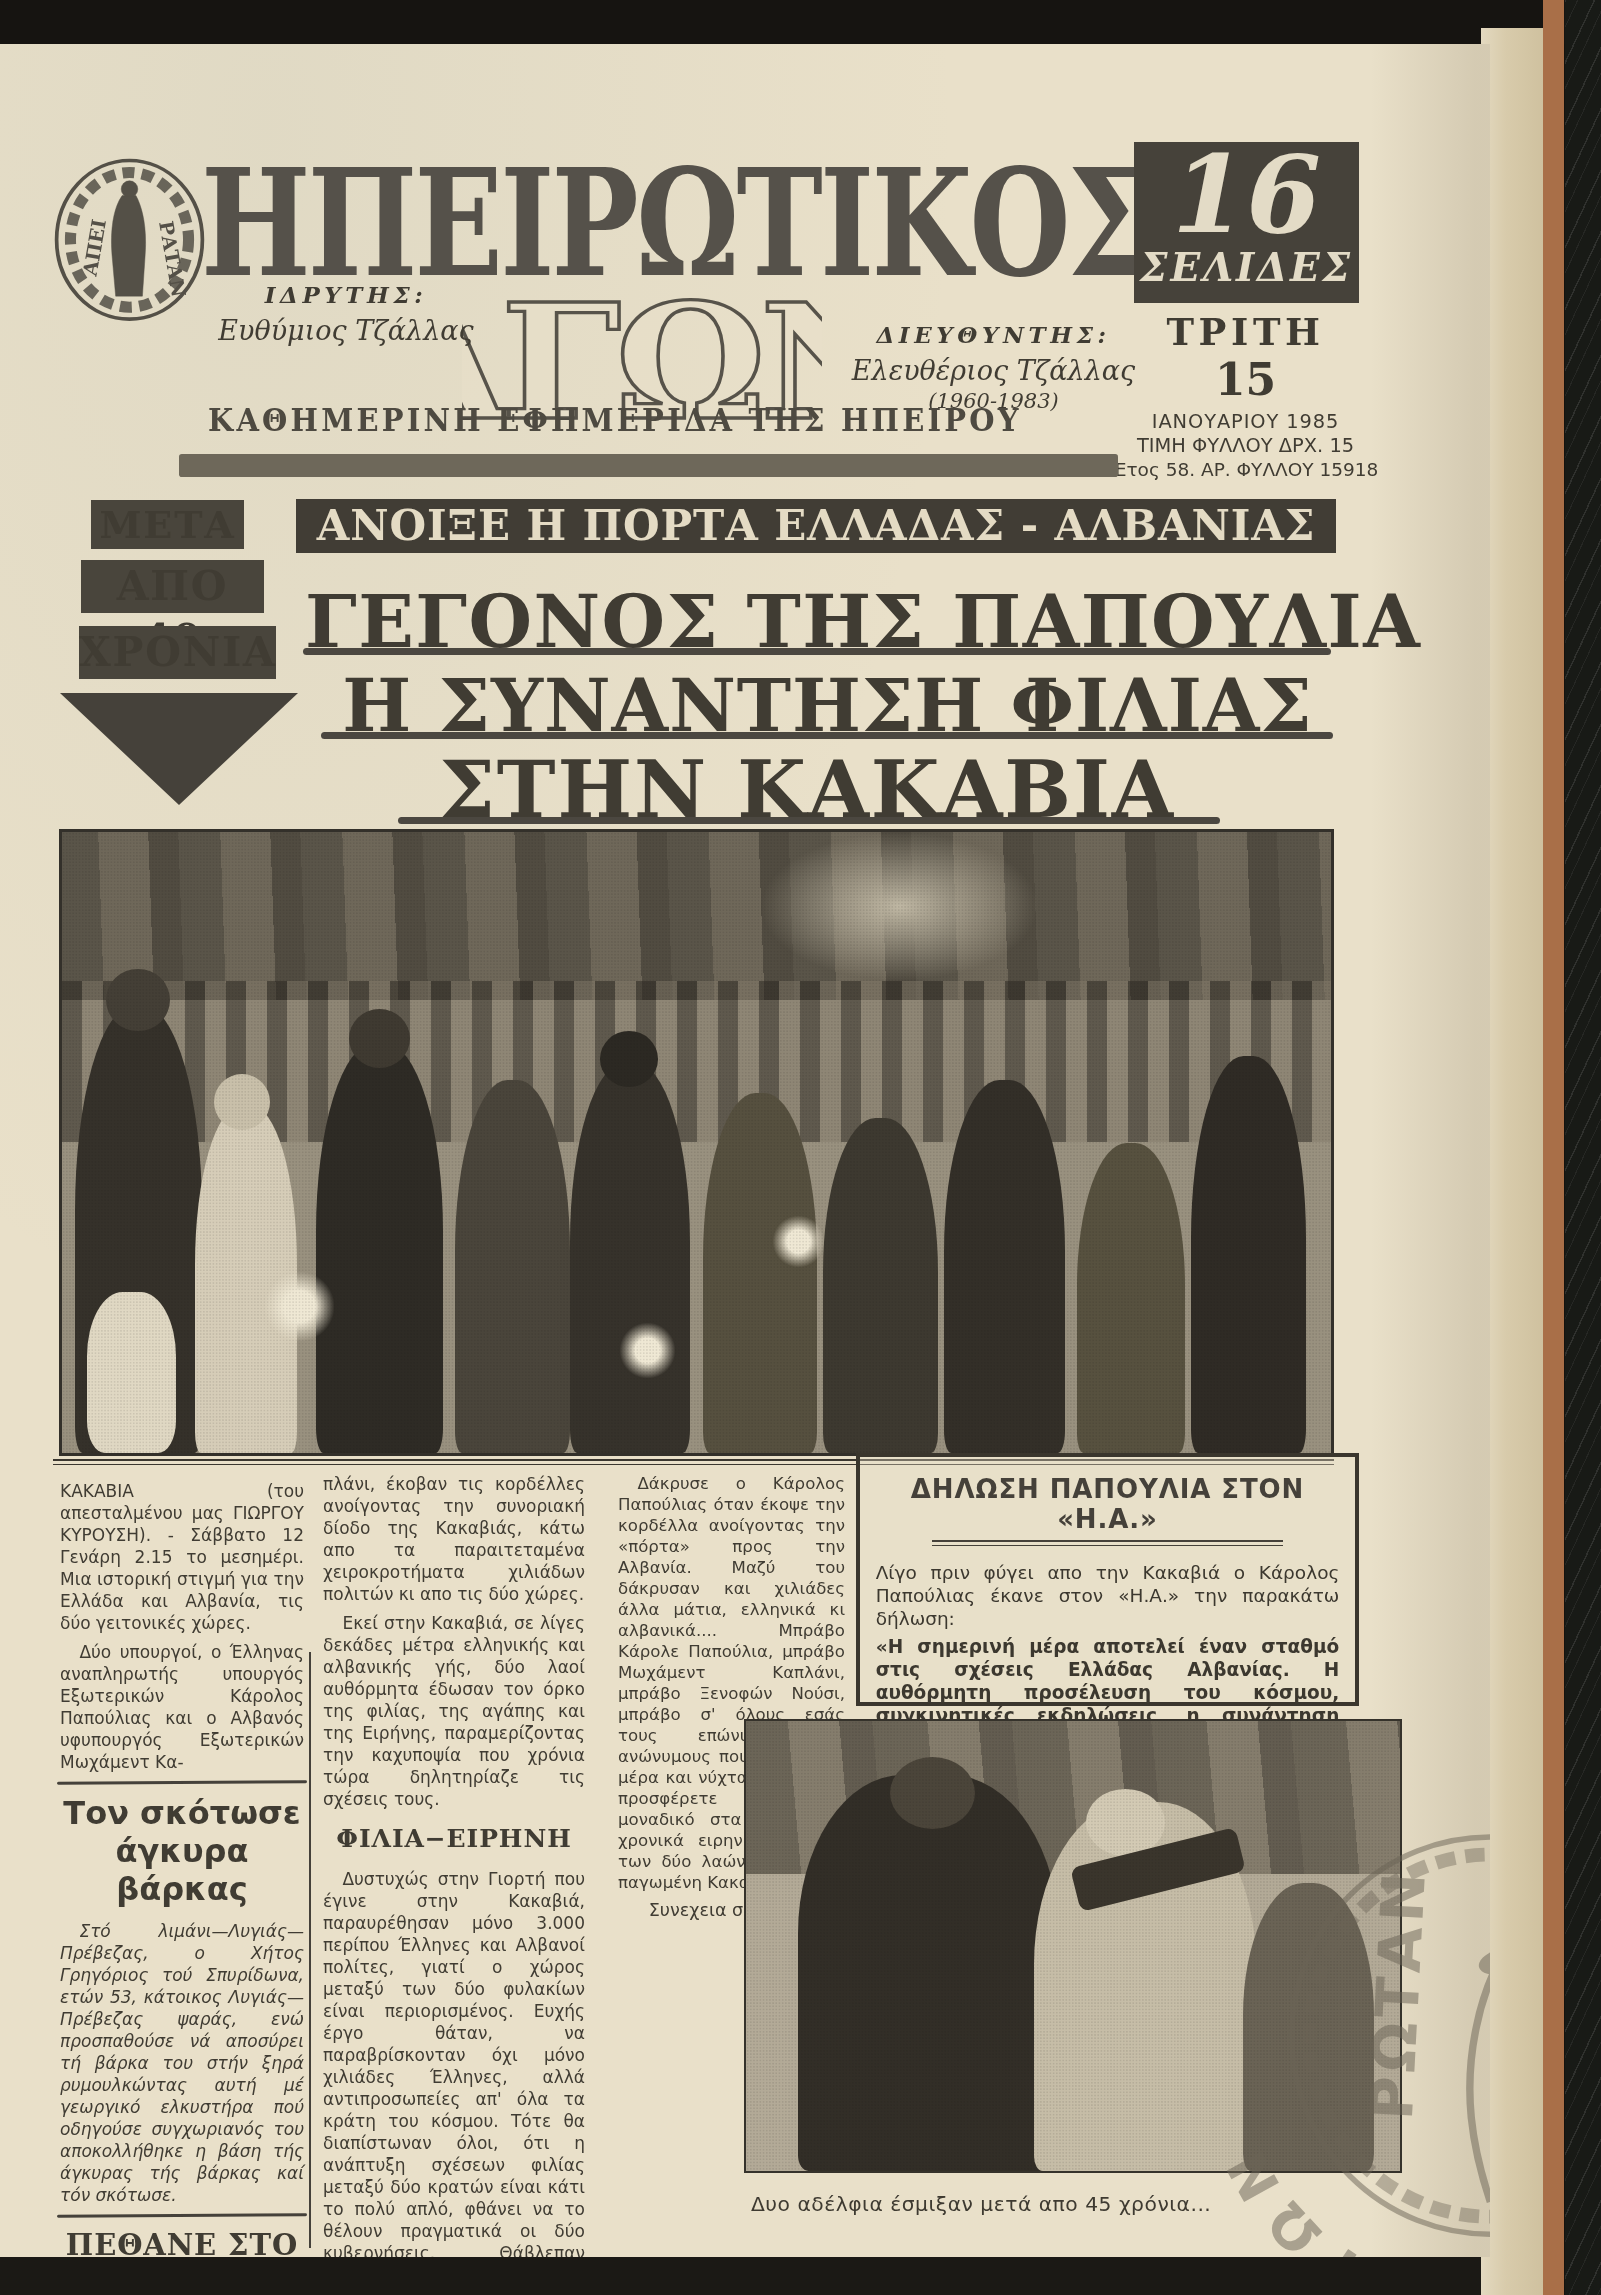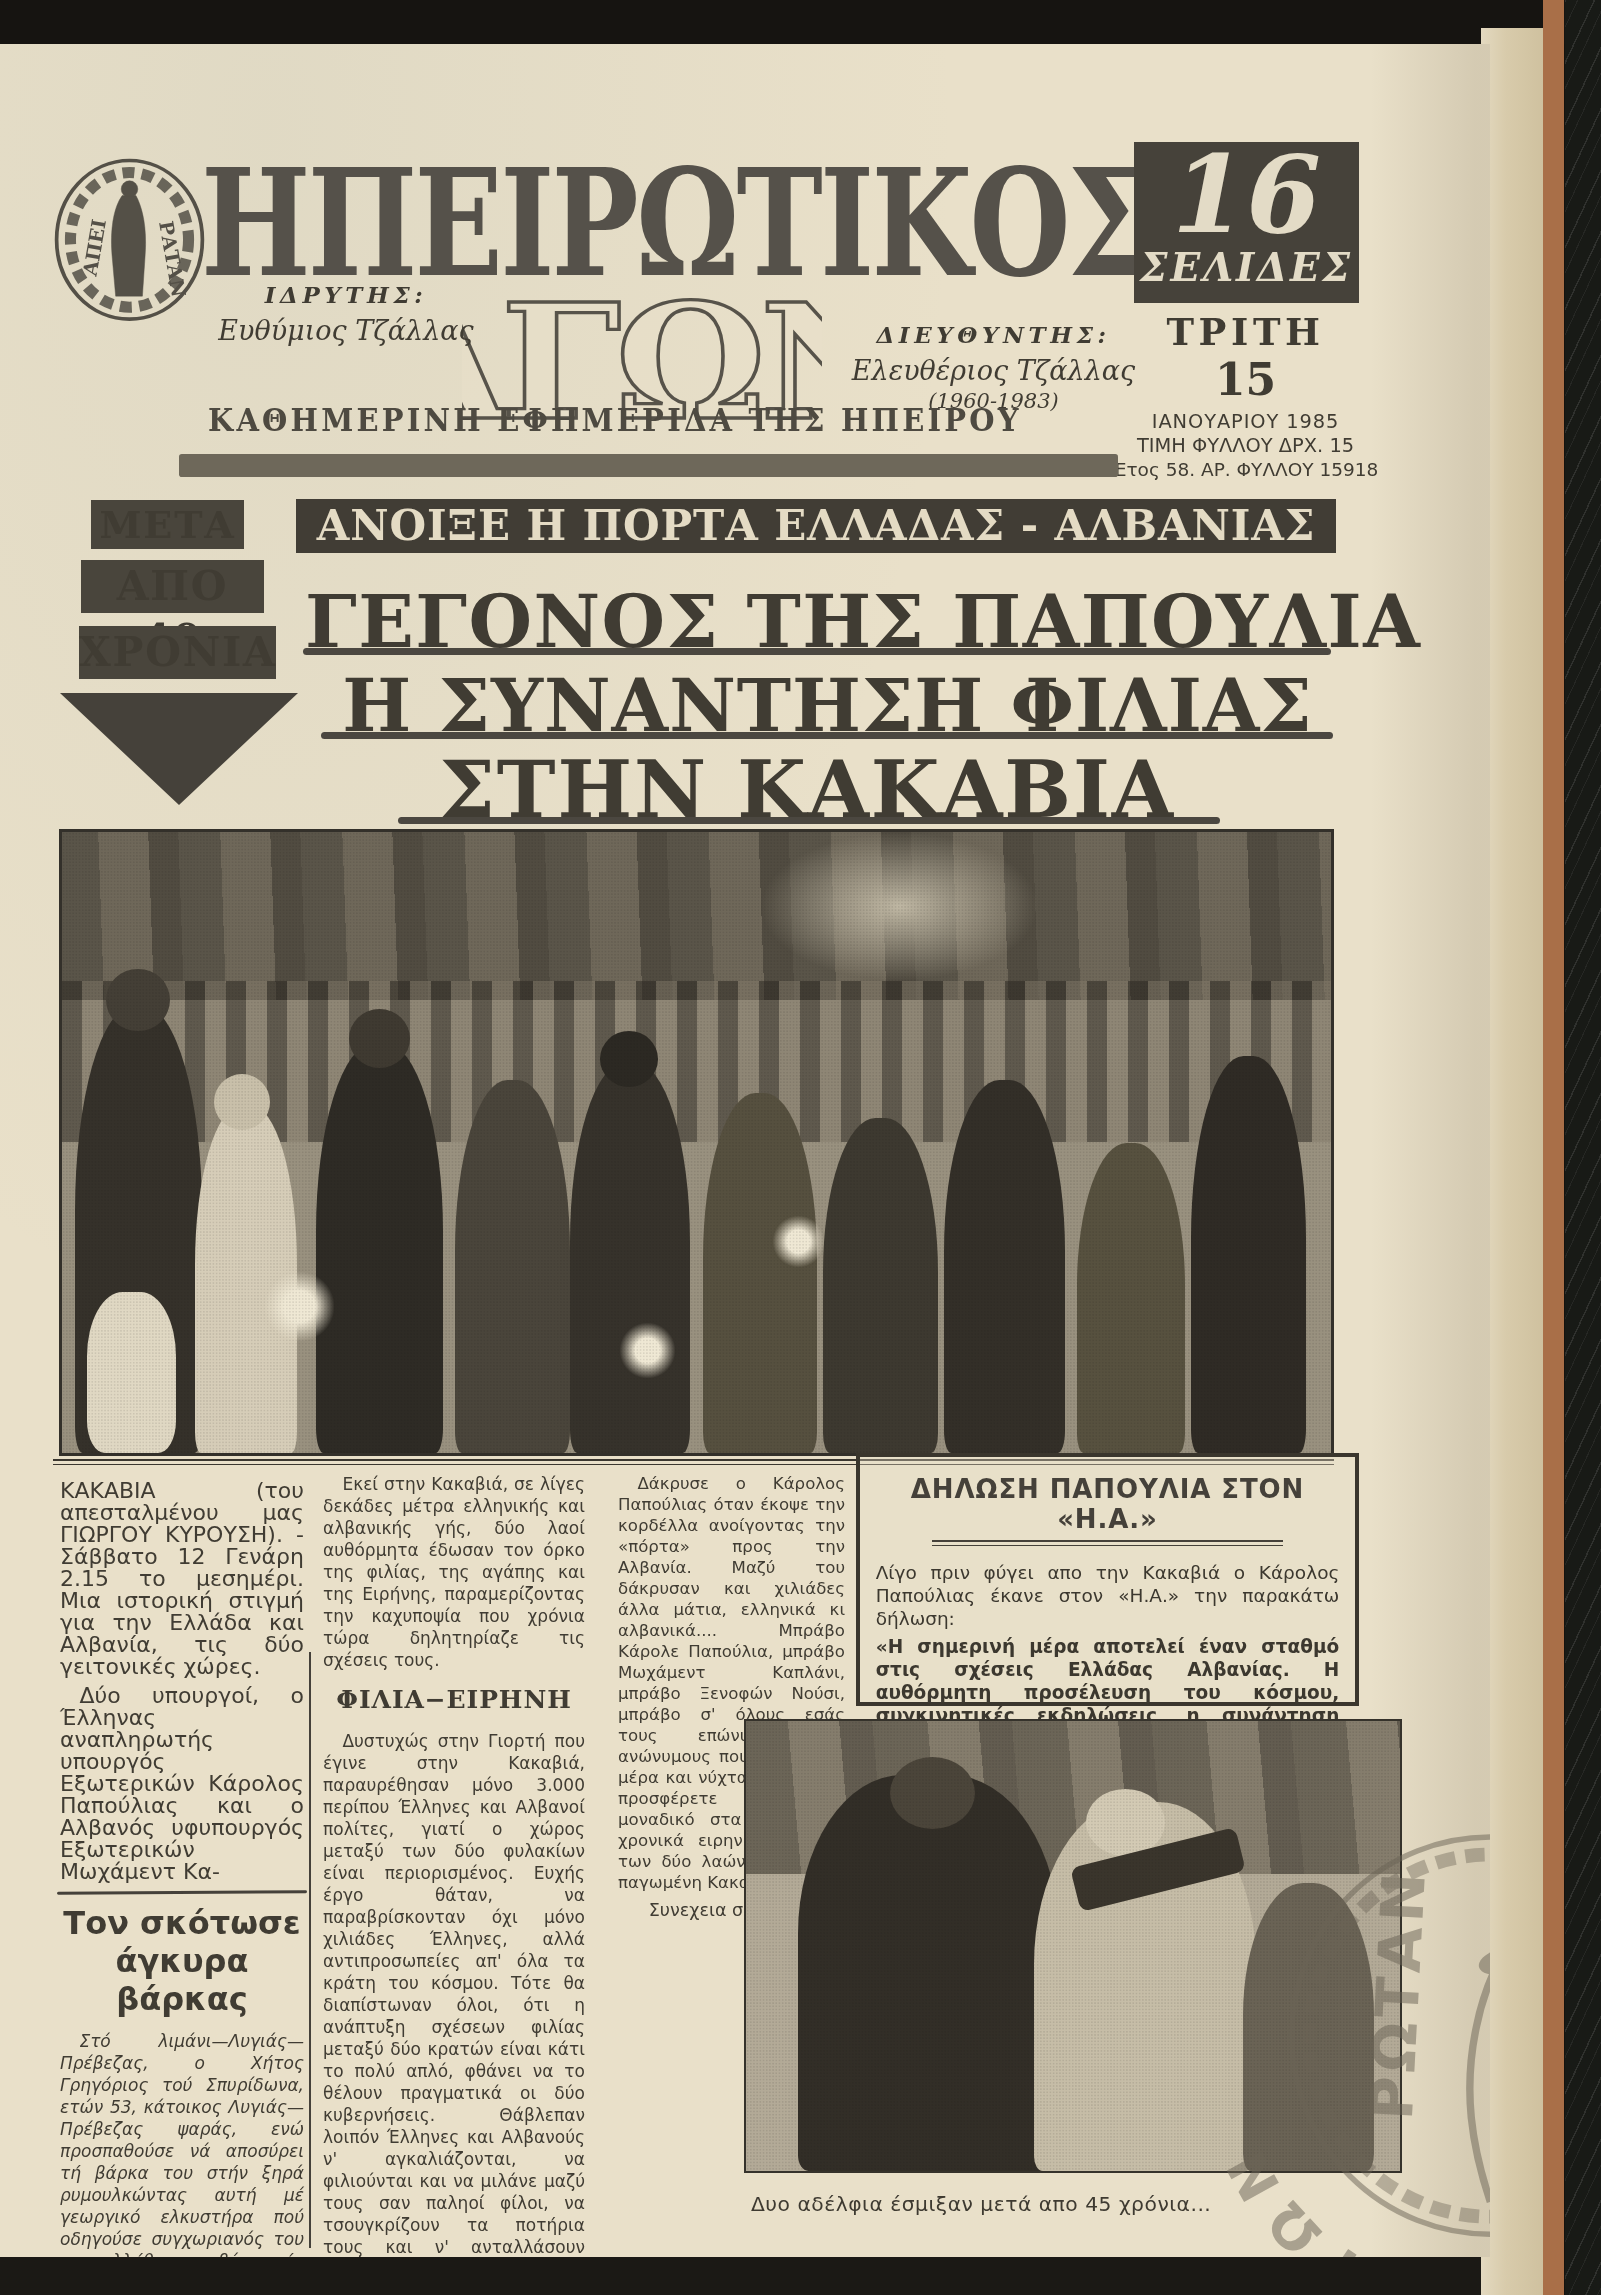--- a/index.html
+++ b/index.html
@@ -80,21 +80,21 @@
   .fig{position:absolute;bottom:0;border-radius:46% 46% 6% 6%;}
   .head{position:absolute;border-radius:50%;}
   .bouquet{position:absolute;width:69px;height:69px;background:radial-gradient(circle,#efe8d4 0 32%,rgba(239,232,212,.4) 55%,transparent 72%);}
   #photo-rule{left:53px;top:1415px;width:1281px;height:5.5px;
     border-top:2.3px solid #3b372f;border-bottom:1.4px solid #3b372f;box-sizing:border-box;}
 
   
   .bodytext{font-size:17px;line-height:22px;text-align:justify;color:#3e3a31;margin:0 0 6.5px 0;}
   .ind{text-indent:19.4px;}
   .flush{text-indent:0;}
-  [data-bind-list] p{font-size:22px;line-height:22px;text-align:justify;color:#3e3a31;margin:0 0 6.5px 0;text-indent:19.4px;}
+  [data-bind-list] p{font-size:17px;line-height:22px;text-align:justify;color:#3e3a31;margin:0 0 6.5px 0;text-indent:19.4px;}
   [data-bind-list] p.flush{text-indent:0;}
   #col1{left:60px;top:1436px;width:244px;}
   #col-rule{left:309px;top:1608px;width:2.3px;height:596px;background:#45413a;}
   #col2{left:323px;top:1429px;width:262px;}
   #col3{left:618px;top:1429px;width:227px;}
   #col3 .bodytext{font-size:16.6px;line-height:21px;}
   .divider{width:250px;height:3.2px;background:#45413a;border-radius:1.8px;margin:8.3px 0 10.2px -2.8px;transform:rotate(-.3deg);}
   .side-title{font-family:"DejaVu Sans",sans-serif;font-weight:bold;text-align:center;color:#46423a;
     font-size:32px;line-height:38px;margin:3.7px 0 12px 0;}
   #court-title{font-family:"DejaVu Serif",serif;font-size:29px;line-height:34px;letter-spacing:0.9px;}
@@ -226,20 +226,21 @@
     <div class="divider"></div>
     <div class="side-title" data-bind="side_articles.boat.title">Τον σκότωσε άγκυρα βάρκας</div>
     <p class="bodytext ind" id="boat-body" data-bind="side_articles.boat.body">Στό λιμάνι—Λυγιάς—Πρέβεζας, ο Χήτος Γρηγόριος τού Σπυρίδωνα, ετών 53, κάτοικος Λυγιάς—Πρέβεζας ψαράς, ενώ προσπαθούσε νά αποσύρει τή βάρκα του στήν ξηρά ρυμουλκώντας αυτή μέ γεωργικό ελκυστήρα πού οδηγούσε συγχωριανός του αποκολλήθηκε η βάση τής άγκυρας τής βάρκας καί τόν σκότωσε.</p>
     <div class="divider"></div>
     <div class="side-title" id="court-title" data-bind="side_articles.court.title">ΠΕΘΑΝΕ ΣΤΟ ΔΙΚΑΣΤΗΡΙΟ</div>
 
   </div>
   <div class="abs" id="col-rule"></div>
 
   <div class="abs" id="col2">
+    <p class="bodytext flush" data-bind="story.col2.p1">πλάνι, έκοβαν τις κορδέλλες ανοίγοντας την συνοριακή δίοδο της Κακαβιάς, κάτω απο τα παραιτεταμένα χειροκροτήματα χιλιάδων πολιτών κι απο τις δύο χώρες.</p>
     <p class="bodytext ind" data-bind="story.col2.p2">Εκεί στην Κακαβιά, σε λίγες δεκάδες μέτρα ελληνικής και αλβανικής γής, δύο λαοί αυθόρμητα έδωσαν τον όρκο της φιλίας, της αγάπης και της Ειρήνης, παραμερίζοντας την καχυποψία που χρόνια τώρα δηλητηρίαζε τις σχέσεις τους.</p>
     <div class="subhead" data-bind="story.col2.subhead">ΦΙΛΙΑ−ΕΙΡΗΝΗ</div>
     <p class="bodytext ind" data-bind="story.col2.p3">Δυστυχώς στην Γιορτή που έγινε στην Κακαβιά, παραυρέθησαν μόνο 3.000 περίπου Έλληνες και Αλβανοί πολίτες, γιατί ο χώρος μεταξύ των δύο φυλακίων είναι περιορισμένος. Ευχής έργο θάταν, να παραβρίσκονταν όχι μόνο χιλιάδες Έλληνες, αλλά αντιπροσωπείες απ' όλα τα κράτη του κόσμου. Τότε θα διαπίστωναν όλοι, ότι η ανάπτυξη σχέσεων φιλίας μεταξύ δύο κρατών είναι κάτι το πολύ απλό, φθάνει να το θέλουν πραγματικά οι δύο κυβερνήσεις. Θάβλεπαν λοιπόν Έλληνες και Αλβανούς ν' αγκαλιάζονται, να φιλιούνται και να μιλάνε μαζύ τους σαν παληοί φίλοι, να τσουγκρίζουν τα ποτήρια τους και ν' ανταλλάσουν ευχές. Θάβλεπε αδέλφια να σμίγουν μετά απο 40 χρόνια, παπούδες να σφίγγουν με λαχτάρα τα εγγόνια στην αγκαλιά τους και σίγουρα θα αναθεμάτιζαν κι αυτοί - όπως όλοι όσοι βρέθηκαν προχθές στην Κακαβιά - αυτούς που δηλητηρίασαν με μίσος τις ψυχές των απλοϊκών ανθρώπων απ' όποια πλευρά κι αν προέρχονται.</p>
   </div>
 
   <div class="abs" id="col3">
     <p class="bodytext ind" data-bind="story.col3.body">Δάκρυσε ο Κάρολος Παπούλιας όταν έκοψε την κορδέλλα ανοίγοντας την «πόρτα» προς την Αλβανία. Μαζύ του δάκρυσαν και χιλιάδες άλλα μάτια, ελληνικά κι αλβανικά.... Μπράβο Κάρολε Παπούλια, μπράβο Μωχάμεντ Καπλάνι, μπράβο Ξενοφών Νούσι, μπράβο σ' όλους εσάς τους επώνυμους κι ανώνυμους που δουλεύατε μέρα και νύχτα για να μας προσφέρετε αυτό το μοναδικό στα παγκόσμια χρονικά ειρηνικό σφίξιμο των δύο λαών, εκεί στην παγωμένη Κακαβιά.</p>
     <div class="continuation" data-bind="story.col3.continuation">Συνεχεια στην 8η σελ.</div>
   </div>
 

